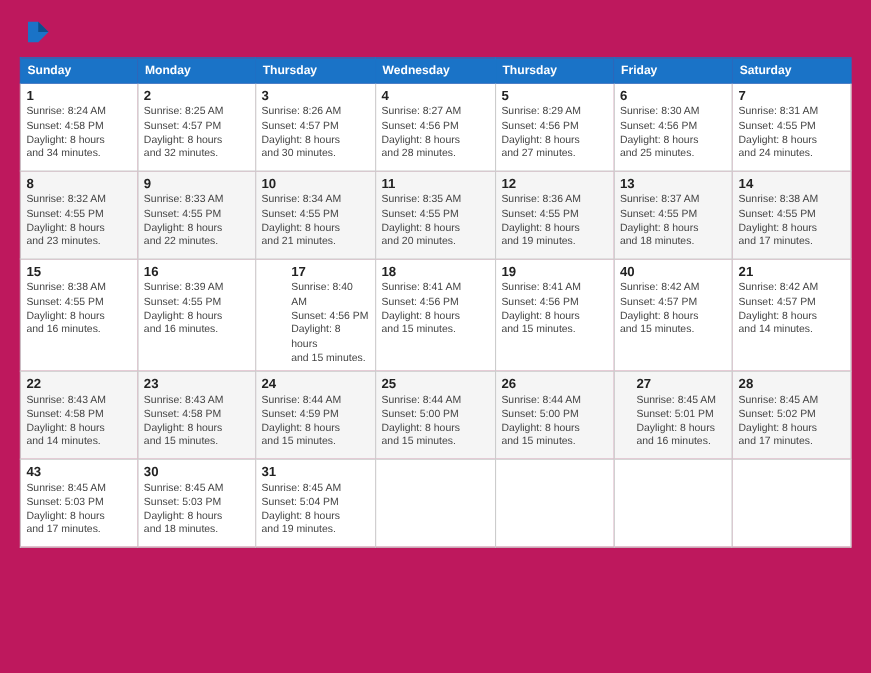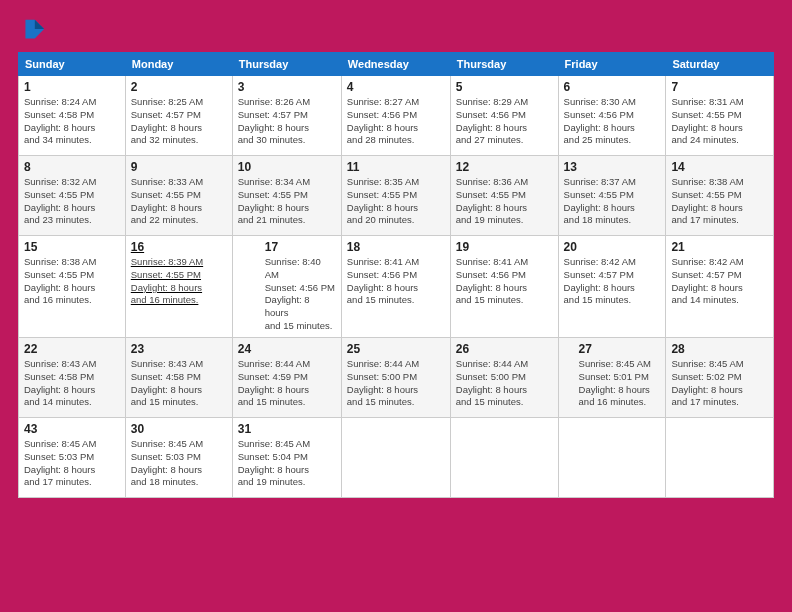--- a/index.html
+++ b/index.html
@@ -185,38 +185,38 @@
           <td style="background: rgb(245, 245, 245); margin-top: 30px;">
             <span class="day-num">14</span>
             <div class="day-info">Sunrise: 8:38 AM<br>Sunset: 4:55 PM<br>Daylight: 8 hours<br>and 17 minutes.</div>
           </td>
         </tr>
         <tr>
           <td style="background: rgb(255, 255, 255);">
             <span class="day-num">15</span>
             <div class="day-info">Sunrise: 8:38 AM<br>Sunset: 4:55 PM<br>Daylight: 8 hours<br>and 16 minutes.</div>
           </td>
-          <td style="background: rgb(255, 255, 255); text-decoration: underline;">
+          <td style="background: rgb(255, 255, 255);">
             <span class="day-num">16</span>
             <div class="day-info">Sunrise: 8:39 AM<br>Sunset: 4:55 PM<br>Daylight: 8 hours<br>and 16 minutes.</div>
           </td>
           <td style="background: rgb(255, 255, 255); padding-left: 32px;">
             <span class="day-num">17</span>
             <div class="day-info">Sunrise: 8:40 AM<br>Sunset: 4:56 PM<br>Daylight: 8 hours<br>and 15 minutes.</div>
           </td>
           <td style="background: rgb(255, 255, 255);">
             <span class="day-num">18</span>
             <div class="day-info">Sunrise: 8:41 AM<br>Sunset: 4:56 PM<br>Daylight: 8 hours<br>and 15 minutes.</div>
           </td>
           <td style="background: rgb(255, 255, 255);">
             <span class="day-num">19</span>
             <div class="day-info">Sunrise: 8:41 AM<br>Sunset: 4:56 PM<br>Daylight: 8 hours<br>and 15 minutes.</div>
           </td>
           <td style="background: rgb(255, 255, 255);">
-            <span class="day-num">20</span>
+            <span class="day-num">40</span>
             <div class="day-info">Sunrise: 8:42 AM<br>Sunset: 4:57 PM<br>Daylight: 8 hours<br>and 15 minutes.</div>
           </td>
           <td style="background: rgb(255, 255, 255);">
             <span class="day-num">21</span>
             <div class="day-info">Sunrise: 8:42 AM<br>Sunset: 4:57 PM<br>Daylight: 8 hours<br>and 14 minutes.</div>
           </td>
         </tr>
         <tr>
           <td style="background: rgb(245, 245, 245);">
             <span class="day-num">22</span>

